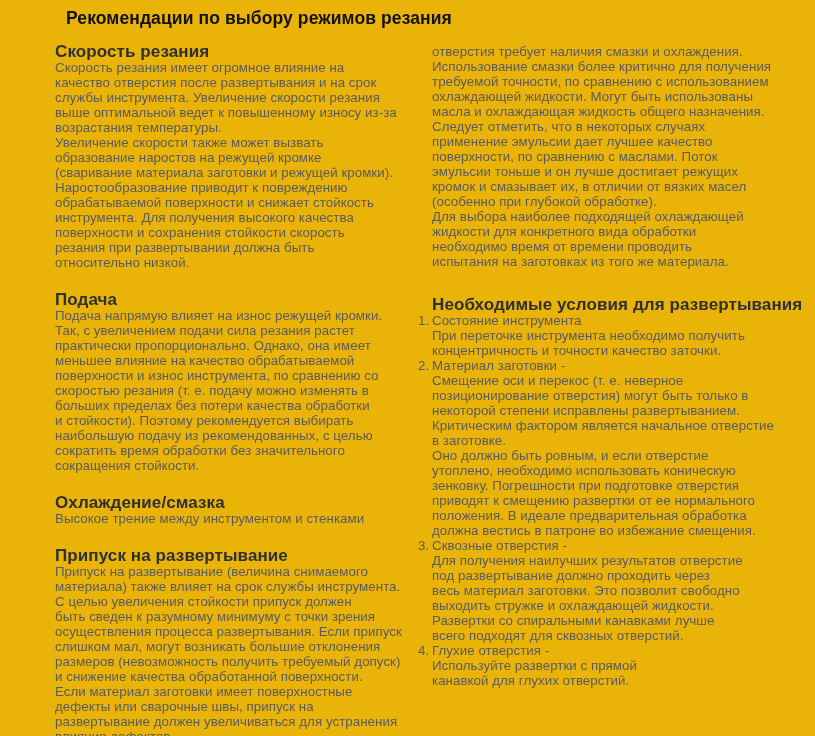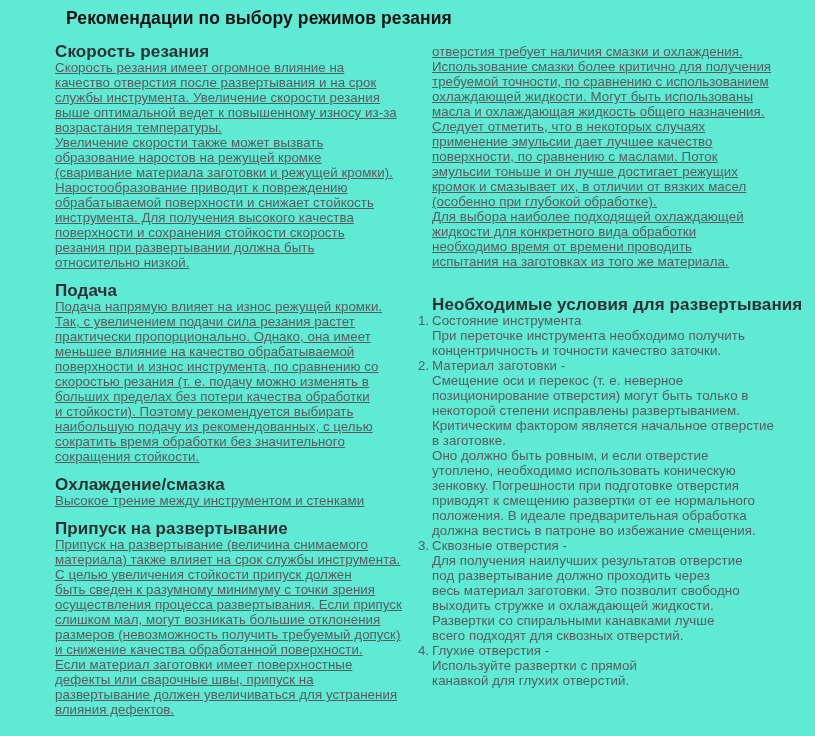--- a/index.html
+++ b/index.html
@@ -4,21 +4,21 @@
 <style>
   html, body {
     margin: 0;
     padding: 0;
     background: #ffffff;
   }
   .page {
     position: relative;
     width: 815px;
     height: 736px;
-    background: #5eead4;
+    background: #eab308;
     font-family: "Liberation Sans", sans-serif;
     overflow: hidden;
   }
   .title {
     position: absolute;
     left: 66px;
     top: 8px;
     margin: 0;
     font-size: 17.5px;
     font-weight: bold;
@@ -36,25 +36,24 @@
   .col-left  { left: 55px;  width: 380px; }
   .col-right { left: 432px; width: 372px; }
   .sec-h {
     margin: 0;
     font-size: 17px;
     line-height: 16px;
     font-weight: bold;
     color: #2f3032;
     letter-spacing: 0.1px;
   }
-  .sec + .sec { margin-top: 13px; }
+  .sec + .sec { margin-top: 22px; }
   .sec-b {
     margin: 0;
     white-space: pre-line;
-    text-decoration: underline;
   }
   .sec-conditions { margin-top: 28px; }
   .cond-list {
     list-style: none;
     margin: 0;
     padding: 0 0 0 0;
   }
   .cond-item { position: relative; }
   .cond-item .num {
     position: absolute;

